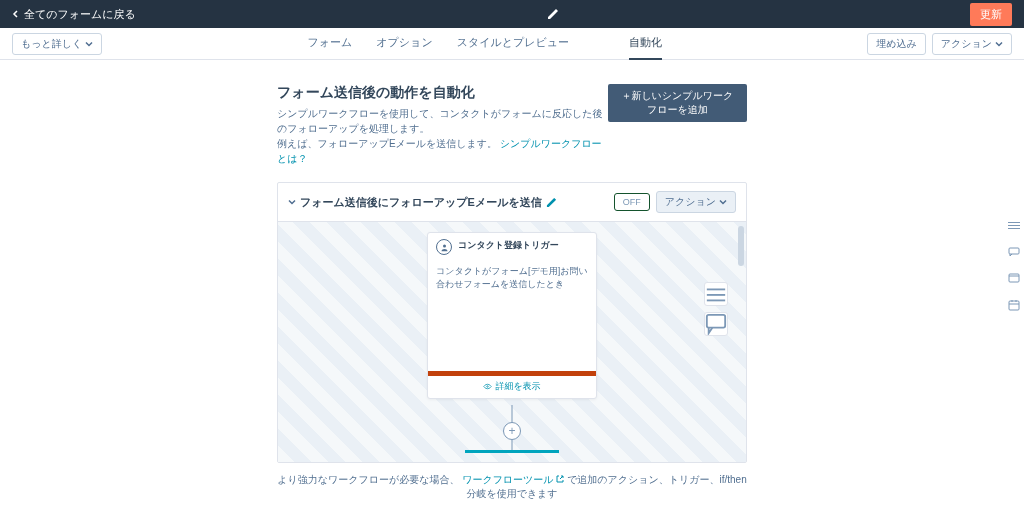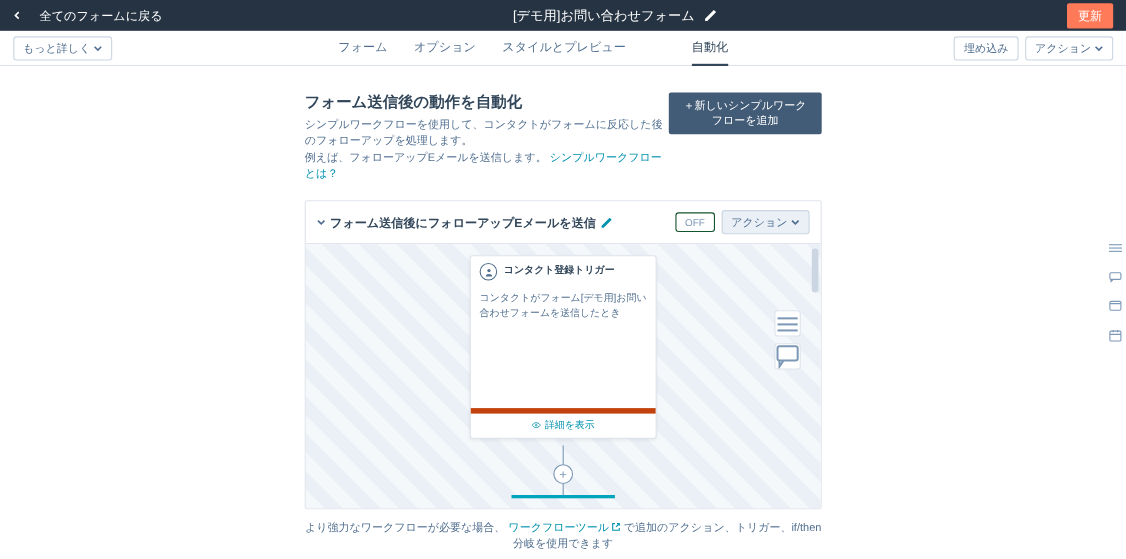--- a/index.html
+++ b/index.html
@@ -1,18 +1,18 @@
 <!DOCTYPE html>
 <html><head>
 <meta charset="utf-8">
 <style>
 * { margin: 0; padding: 0; box-sizing: border-box; }
 body { font-family: -apple-system, BlinkMacSystemFont, "Segoe UI", sans-serif; font-size: 12px; background: #fff; color: #33475b; width: 1024px; height: 508px; overflow: hidden; position: relative; }
 .top-bar { background: #253342; color: #fff; height: 28px; display: flex; align-items: center; justify-content: space-between; padding: 0 12px; }
-.back-link { display: flex; align-items: center; gap: 16px; font-size: 11px; cursor: pointer; }
+.back-link { display: flex; align-items: center; gap: 4px; font-size: 11px; cursor: pointer; }
 .back-link svg { width: 8px; height: 8px; }
 .title-wrap { display: flex; align-items: center; gap: 8px; font-size: 12px; font-weight: 500; }
 .edit-icon { width: 12px; height: 12px; cursor: pointer; }
 .update-btn { background: #ff7a59; color: #fff; border: none; padding: 4px 10px; font-size: 11px; border-radius: 2px; cursor: pointer; }
 .sub-bar { height: 32px; border-bottom: 1px solid #dfe3eb; display: flex; align-items: center; justify-content: space-between; padding: 0 12px; }
 .sub-left .dropdown-btn { border: 1px solid #cbd6e2; border-radius: 3px; padding: 3px 8px; font-size: 10px; background: #fff; color: #506e91; cursor: pointer; display: flex; align-items: center; gap: 3px; }
 .tabs { display: flex; gap: 24px; }
 .tab { font-size: 11px; color: #516f90; padding: 8px 0; cursor: pointer; border-bottom: 2px solid transparent; }
 .tab.active { color: #33475b; border-bottom-color: #33475b; font-weight: 500; margin-left: 36px; }
 .sub-right { display: flex; gap: 6px; }
@@ -61,21 +61,20 @@
 <body>
 
 <div class="top-bar">
   <div class="back-link">
     <svg viewBox="0 0 8 8" fill="none" stroke="#fff" stroke-width="1.5">
         <path d="M5 1L2 4l3 3"></path>
       </svg>
     <span>全てのフォームに戻る</span>
   </div>
   <div class="title-wrap">
-    <span>[デモ用]お問い合わせフォーム</span>
     <svg class="edit-icon" viewBox="0 0 12 12" fill="#fff">
         <path d="M1 11h2L10 4 8 2 1 9v2zM9 1l2 2-1 1-2-2 1-1z"></path>
       </svg>
   </div>
   <button class="update-btn">更新</button>
 </div>
 
 <div class="sub-bar">
   <div class="sub-left">
     <div class="dropdown-btn">

